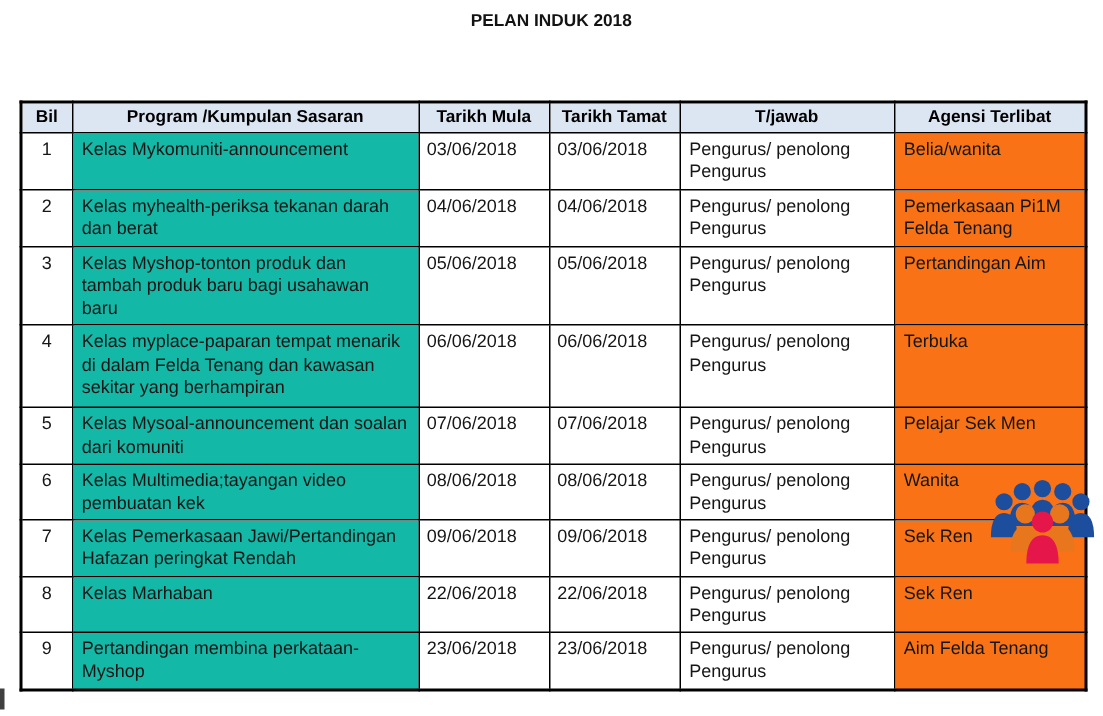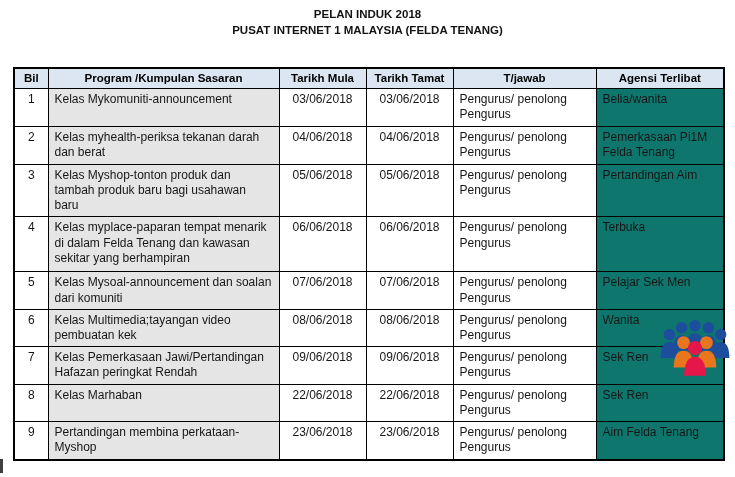--- a/index.html
+++ b/index.html
@@ -41,24 +41,24 @@
   table.plan th {
     background: #dce6f2;
     font-weight: bold;
     font-size: 11.5px;
     text-align: center;
     vertical-align: middle;
     padding: 2px 3px;
     color: #000;
   }
   td.bil   { text-align: center; padding: 3px 2px; }
-  td.program { background: #e5e5e5; text-align: left; padding: 3px 6px; }
-  td.date  { text-align: center; padding: 3px 5px; }
+  td.program { background: #14b8a6; text-align: left; padding: 3px 6px; }
+  td.date  { padding: 3px 5px; }
   td.tjawab { text-align: left; padding: 3px 6px; }
-  td.agensi { background: #0f766e; text-align: left; padding: 3px 6px; }
+  td.agensi { background: #f97316; text-align: left; padding: 3px 6px; }
   tbody tr:nth-child(1) { height: 38px; }
   tbody tr:nth-child(2) { height: 38px; }
   tbody tr:nth-child(3) { height: 49px; }
   tbody tr:nth-child(4) { height: 55px; }
   tbody tr:nth-child(5) { height: 36px; }
   tbody tr:nth-child(6) { height: 37px; }
   tbody tr:nth-child(7) { height: 37px; }
   tbody tr:nth-child(8) { height: 35px; }
   tbody tr:nth-child(9) { height: 38px; }
   .people-icon {
@@ -77,21 +77,20 @@
     background: #3f3f3f;
   }
 </style>
 </head>
 <body>
 
 <div class="page">
 
   <div class="title-block">
     <div>PELAN INDUK 2018</div>
-    <div>PUSAT INTERNET 1 MALAYSIA (FELDA TENANG)</div>
   </div>
 
   <table class="plan">
     <colgroup>
       <col style="width:34px">
       <col style="width:231px">
       <col style="width:87px">
       <col style="width:87px">
       <col style="width:143px">
       <col style="width:128px">

